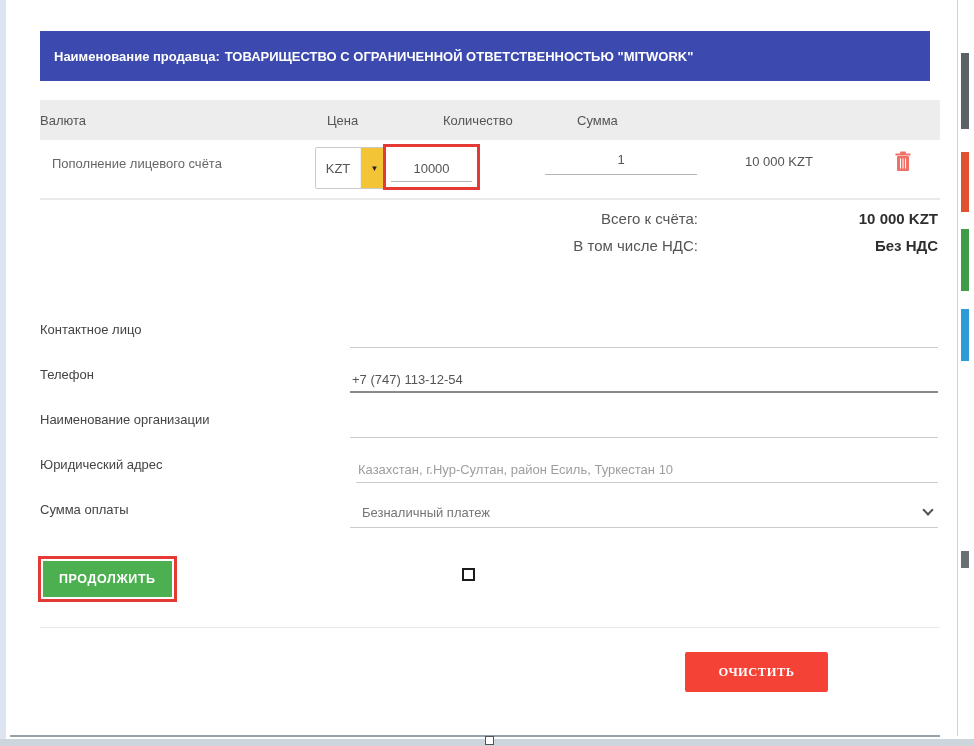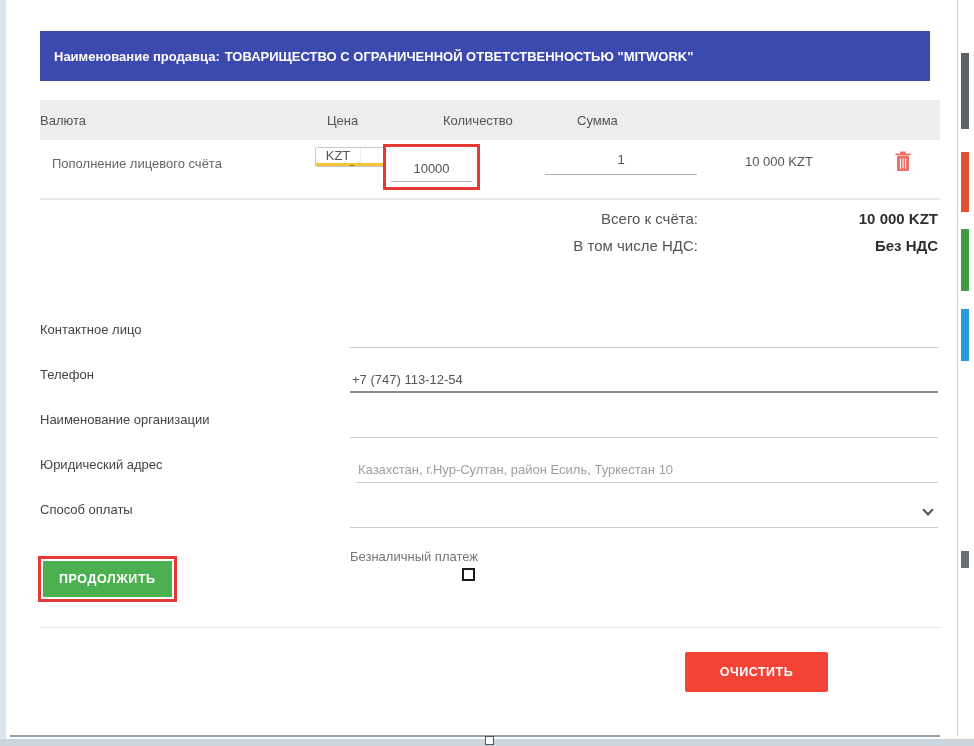--- a/index.html
+++ b/index.html
@@ -28,22 +28,22 @@
   .seller-bar .lbl { margin-right:5px; }
 
   
   .thead { left:40px; top:100px; width:900px; height:40px; background:#ededed;
            display:grid; grid-template-columns:287px 116px 134px 170px 160px 1fr;
            align-items:center; font-size:13px; color:#555; }
   .thead .c1 { padding-left:12px; }
 
   .trow { left:40px; top:140px; width:900px; height:58px; }
   .prod-name { left:12px; top:16px; font-size:13px; color:#666; }
-  .cur-select { left:275px; top:7px; width:74px; height:20px; border:1px solid #c9c9c9;
-                border-radius:2px; display:flex; background:#fff; cursor:pointer; overflow:hidden;flex-direction:column; }
+  .cur-select { left:275px; top:7px; width:74px; height:42px; border:1px solid #c9c9c9;
+                border-radius:2px; display:flex; background:#fff; cursor:pointer; overflow:hidden; }
   .cur-text { width:45px; display:flex; align-items:center; justify-content:center;
               font-size:13px; color:#555; border-right:1px solid #eee; }
   .cur-caret { flex:1; background:#f3c536; display:flex; align-items:center;
                justify-content:center; font-size:8px; color:#222; }
   .price-box { left:343px; top:4px; width:97px; height:46px; border:3px solid #e53935;
                display:flex; align-items:flex-end; padding:2px 5px 5px 5px; background:#fff; }
   .price-box input { width:100%; border:none; border-bottom:1px solid #b5b5b5;
                      text-align:center; font-size:13px; color:#555; padding-bottom:5px; outline:none; }
   .qty-input { left:505px; top:12px; width:152px; border:none; border-bottom:1px solid #b5b5b5;
                text-align:center; font-size:13px; color:#555; padding-bottom:7px; outline:none; background:transparent; }
@@ -63,33 +63,33 @@
   .form { left:40px; top:312px; width:898px; }
   .form-row { position:relative; height:45px; }
   .f-label { position:absolute; left:0; top:10px; font-size:13px; color:#444; }
   .f-input { position:absolute; left:310px; right:0; top:0; height:36px; border:none;
              border-bottom:1px solid #ccc; font-size:13px; color:#555; background:transparent;
              outline:none; padding:12px 2px 2px 2px; }
   .f-input.focused { border-bottom:2px solid #8a8a8a; }
   .f-input.ghost { color:#9e9e9e;margin-left:6px; }
   .f-select { position:absolute; left:310px; right:0; top:0; height:36px;
               border-bottom:1px solid #ccc; font-size:13px; color:#757575; cursor:pointer; }
-  .f-select .sel-text { position:absolute; left:0; top:13px;margin-top:44px; }
+  .f-select .sel-text { position:absolute; left:12px; top:13px; }
   .chev { position:absolute; right:6px; top:14px; width:8px; height:8px;
           border-right:2px solid #555; border-bottom:2px solid #555; transform:rotate(45deg); }
 
   
   .continue-wrap { left:38px; top:556px; border:3px solid #e53935; padding:2px; background:#fff; }
   .continue-btn { background:#4caf50; color:#fff; border:none; padding:11px 16px;
                   font-size:12.5px; font-weight:bold; letter-spacing:0.6px; cursor:pointer;
                   font-family:"Liberation Sans","DejaVu Sans",sans-serif; }
   .chk { left:462px; top:568px; width:13px; height:13px; border:2px solid #1c1c1c; background:#fff; cursor:pointer; }
   .clear-btn { left:685px; top:652px; width:143px; height:40px; background:#f44336; color:#fff;
                border:none; border-radius:2px; font-size:12.5px; font-weight:bold;
-               letter-spacing:0.5px; cursor:pointer; font-family:Liberation Sans, sans-serif; }
+               letter-spacing:0.5px; cursor:pointer; font-family:Liberation Serif, serif; }
   .close-btn { left:852px; top:652px; width:90px; height:40px; background:none; border:none;
                color:#757575; font-size:12.5px; font-weight:bold; letter-spacing:0.5px;
                cursor:pointer; font-family:"Liberation Sans","DejaVu Sans",sans-serif; }
 </style>
 </head>
 <body>
 
 <div id="stage">
 
   <div class="abs left-strip"></div>
@@ -171,21 +171,21 @@
     </div>
     <div class="form-row">
       <span class="f-label">Наименование организации</span>
       <input type="text" class="f-input" value="" style="">
     </div>
     <div class="form-row">
       <span class="f-label">Юридический адрес</span>
       <input type="text" class="f-input ghost" value="Казахстан, г.Нур-Султан, район Есиль, Туркестан 10" style="">
     </div>
     <div class="form-row">
-      <span class="f-label">Способ оплаты</span>
+      <span class="f-label">Сумма оплаты</span>
       <div class="f-select">
         <span class="sel-text">Безналичный платеж</span>
         <span class="chev"></span>
       </div>
     </div>
   </div>
 
   <div class="abs continue-wrap">
     <button class="continue-btn">ПРОДОЛЖИТЬ</button>
   </div>

